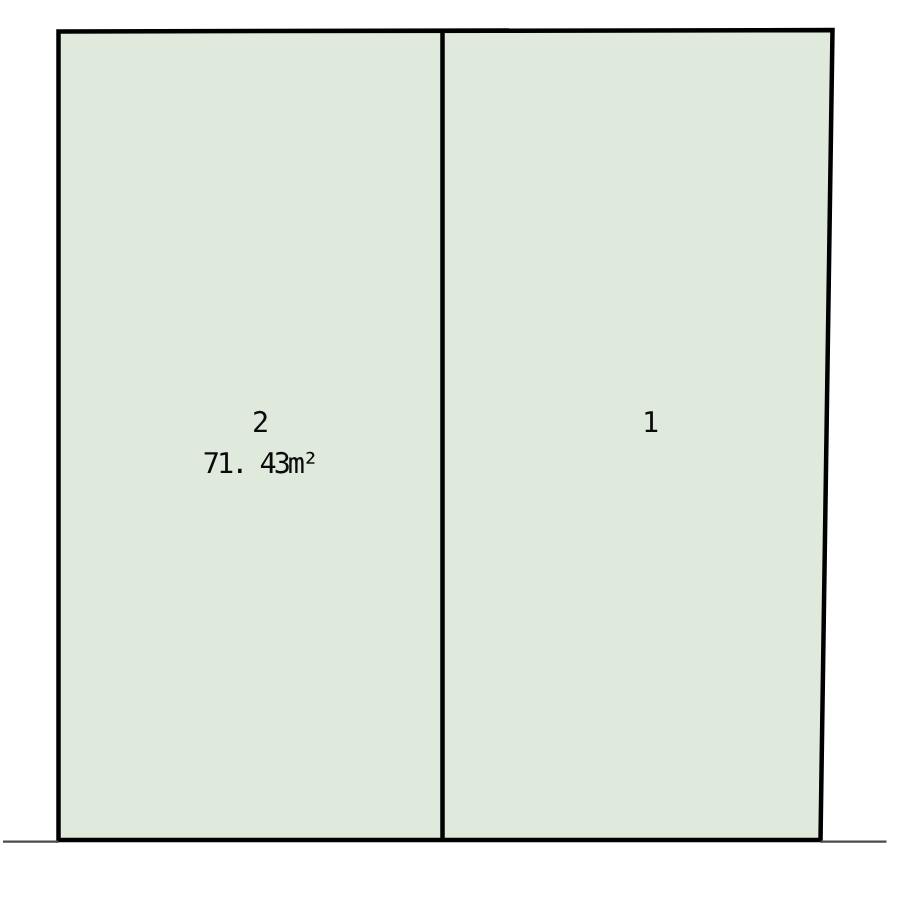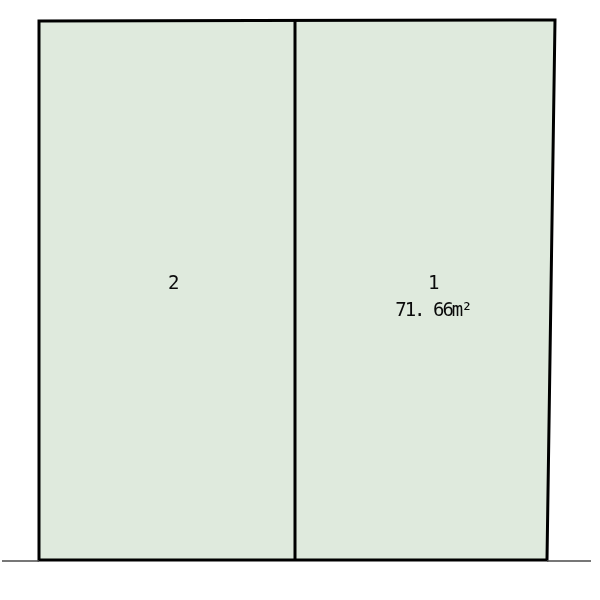--- a/index.html
+++ b/index.html
@@ -56,20 +56,20 @@
 
     <line class="divider-line" x1="295" y1="21" x2="295" y2="559" stroke="#000000"></line>
 
     <line class="ext-line" x1="2" y1="561" x2="39" y2="561" stroke="#4a4a4a"></line>
 
     <line class="ext-line" x1="547" y1="561" x2="591" y2="561" stroke="#4a4a4a"></line>
   </svg>
 
   <div class="parcel-label" style="left:73px; top:269px;">
     <div class="number">2</div>
+    <div class="area">71. 43m²</div>
   </div>
 
   <div class="parcel-label" style="left:333px; top:269px;">
     <div class="number">1</div>
-    <div class="area">71. 66m²</div>
   </div>
 
 </div>
 
 </body></html>

